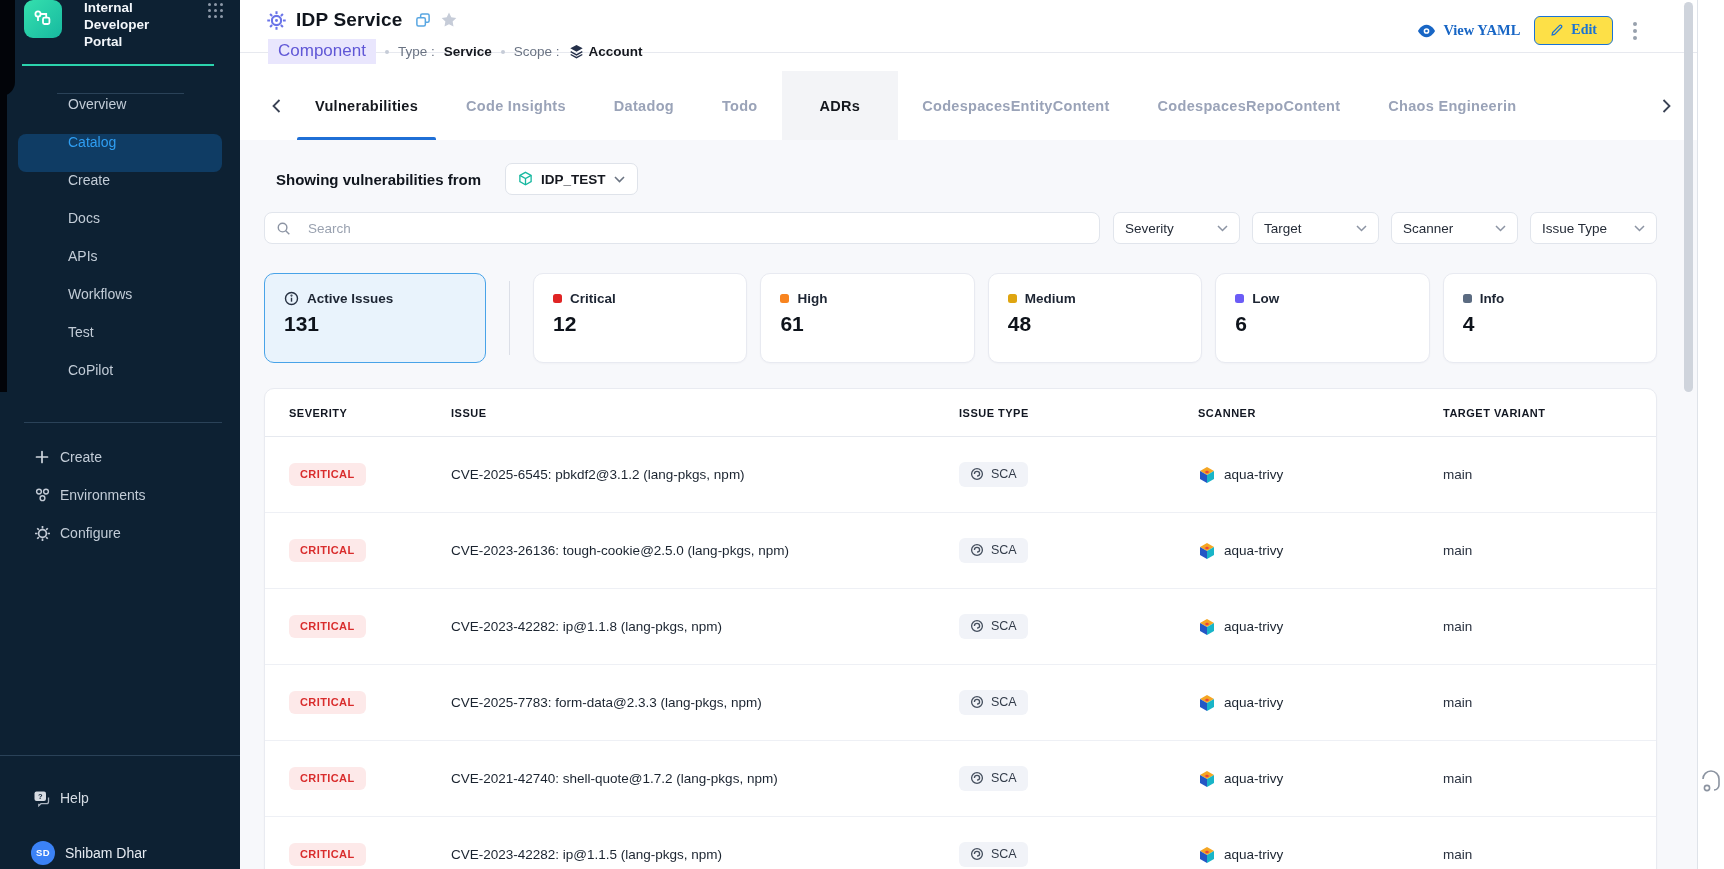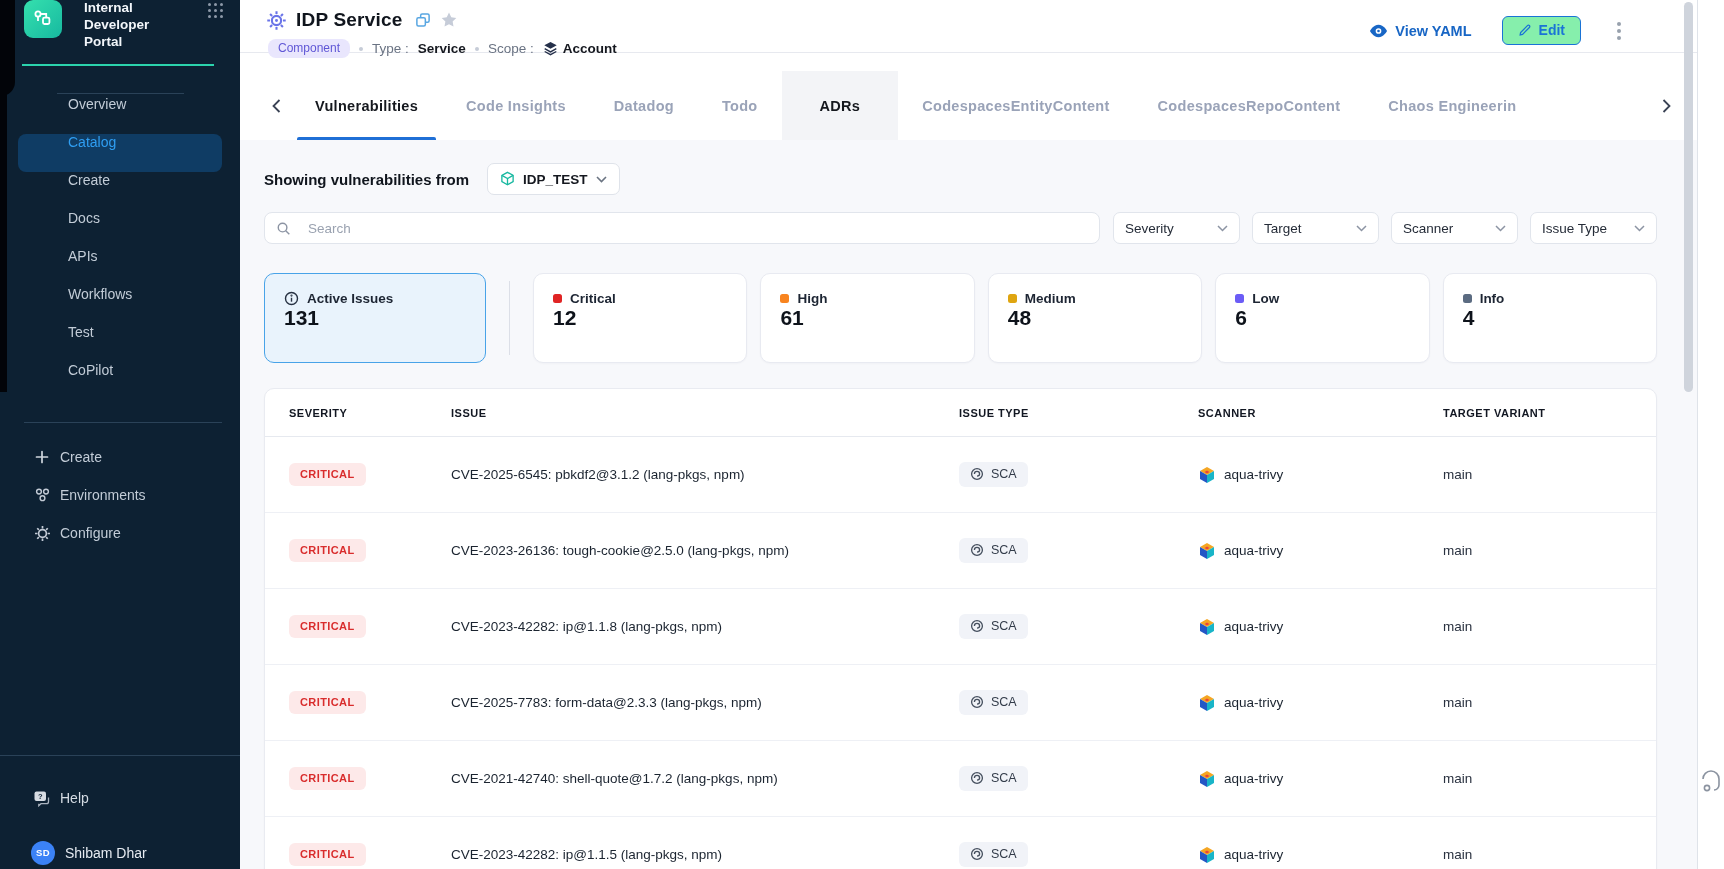--- a/index.html
+++ b/index.html
@@ -33,57 +33,57 @@
   .user-row { position:absolute; top:836px; left:0; right:0; height:33px; padding-left:31px; display:flex; align-items:center; gap:10px; cursor:pointer; }
   .avatar { width:24px; height:24px; border-radius:50%; background:#3b82f6; color:#fff; font-size:9.5px; font-weight:700; display:flex; align-items:center; justify-content:center; letter-spacing:.3px; }
   .user-name { color:#e6ebf1; font-size:14px; }
 
   
   .main-head { position:absolute; left:240px; top:0; width:1457px; height:53px; background:#fff; border-bottom:1px solid #e7e9ef; }
   .title-row { position:absolute; top:9px; left:26px; display:flex; align-items:center; gap:9px; }
   .page-title { font-size:19px; font-weight:700; color:#10151d; letter-spacing:.2px; }
   .icon-btn { cursor:pointer; display:flex; align-items:center; }
   .sub-row { position:absolute; top:39px; left:28px; display:flex; align-items:center; gap:9px; font-size:13.5px; color:#6a7383; }
-  .comp-badge { background:#e9e6fd; color:#6057d6; font-size:12px; font-weight:500; padding:2px 10px 3px; border-radius:8px; }
+  .comp-badge { background:#e9e6fd; color:#6057d6; font-size:17px; font-weight:500; padding:2px 10px 3px; border-radius:0; }
   .dot-sep { width:4px; height:4px; border-radius:50%; background:#c6ccd7; }
   .scope-wrap { display:flex; align-items:center; gap:5px; }
-  .head-actions { position:absolute; top:16px; right:70px; display:flex; align-items:center; gap:30px; }
+  .head-actions { position:absolute; top:16px; right:54px; display:flex; align-items:center; gap:14px;font-family:Liberation Serif, serif; }
   .view-yaml { display:flex; align-items:center; gap:7px; color:#1866c5; font-size:14.5px; font-weight:700; cursor:pointer; }
-  .edit-btn { display:flex; align-items:center; gap:7px; border:1.5px solid #1a73d6; color:#1a73d6; background:#86efac; font-size:14px; font-weight:600; border-radius:6px; padding:5px 15px 6px; cursor:pointer; font-family:inherit; }
+  .edit-btn { display:flex; align-items:center; gap:7px; border:1.5px solid #1a73d6; color:#1a73d6; background:#fde047; font-size:14px; font-weight:600; border-radius:6px; padding:5px 15px 6px; cursor:pointer; font-family:inherit; }
   .kebab { display:flex; flex-direction:column; gap:3px; padding:4px 6px; cursor:pointer; }
   .kebab i { width:4px; height:4px; border-radius:50%; background:#98a1ad; }
 
   
   .tabbar { position:absolute; left:240px; top:71px; width:1457px; height:69px; background:#fff; display:flex; align-items:stretch; overflow:hidden; }
   .tab-chev { align-self:center; padding:6px 10px; cursor:pointer; }
   .tabbar .tab-chev:first-child { margin-left:22px; }
   .tab { position:relative; display:flex; align-items:center; padding:0 24px; font-size:14.5px; font-weight:600; letter-spacing:.3px; color:#9aa3b8; white-space:nowrap; cursor:pointer; }
   .tab.active { color:#15181e; font-weight:700; }
   .tab.active::after { content:""; position:absolute; left:6px; right:6px; bottom:0; height:3px; background:#1f6fd6; border-radius:2px 2px 0 0; }
   .tab.hovered { background:#f3f4f7; color:#15181e; padding:0 38px; }
   .tab-chev.right { margin-left:auto; margin-right:16px; }
 
   
   .content { position:absolute; left:240px; top:140px; width:1457px; height:729px; background:#f7f8fb; }
-  .showing-row { position:absolute; top:23px; left:24px; display:flex; align-items:center; gap:18px; }
+  .showing-row { position:absolute; top:23px; left:36px; display:flex; align-items:center; gap:24px; }
   .showing-label { font-size:15px; font-weight:700; color:#10151d; }
   .proj-select { height:32px; background:#fff; border:1px solid #dfe3ea; border-radius:7px; display:flex; align-items:center; gap:8px; padding:0 12px; cursor:pointer; }
   .proj-select span { font-size:13.5px; font-weight:600; color:#15181f; }
 
   .filter-row { position:absolute; top:72px; left:24px; right:40px; display:flex; gap:12px; }
   .search-box { width:836px; height:32px; background:#fff; border:1px solid #e1e5ec; border-radius:8px; display:flex; align-items:center; gap:8px; padding:0 11px; margin-right:1px; }
   .search-box input { border:none; outline:none; background:transparent; flex:1; font-size:13.5px; font-family:inherit; color:#2a3240;margin-left:9px; }
   .search-box input::placeholder { color:#9aa2b0; }
   .filter-sel { flex:1; height:32px; background:#fff; border:1px solid #e1e5ec; border-radius:7px; display:flex; align-items:center; padding:0 11px; font-size:13.5px; font-weight:500; color:#252c38; cursor:pointer; }
   .filter-sel svg { margin-left:auto; }
 
   .stats-row { position:absolute; top:133px; left:24px; right:40px; height:90px; display:flex; align-items:stretch; }
   .active-card { width:222px; background:#e9f3fc; border:1.5px solid #48a3e8; border-radius:10px; padding:17px 19px 0; cursor:pointer; }
   .stat-head { display:flex; align-items:center; gap:8px; font-size:13.5px; font-weight:600; color:#1d2533; }
-  .stat-num { margin-top:0; font-size:21px; font-weight:700; color:#0e131b; }
+  .stat-num { margin-top:6px; font-size:21px; font-weight:700; color:#0e131b; }
   .v-div { width:1px; background:#dcdfe7; margin:8px 23px 8px 23px; }
   .sev-cards { flex:1; display:flex; gap:13px; }
   .sev-card { flex:1; background:#fff; border:1px solid #e8eaf1; border-radius:10px; padding:17px 19px 0; box-shadow:0 1px 2px rgba(20,30,60,.03); cursor:pointer; }
   .sev-dot { width:9px; height:9px; border-radius:2.5px; flex:0 0 auto; }
 
   
   .table-card { position:absolute; top:248px; left:24px; right:40px; height:520px; background:#fff; border:1px solid #e9ebf1; border-radius:10px; box-shadow:0 1px 2px rgba(20,30,60,.03); overflow:hidden; }
   .thead, .trow { display:grid; grid-template-columns:162px 508px 239px 245px 1fr; align-items:center; padding:0 24px; }
   .thead { height:48px; border-bottom:1px solid #e6e9ef; }
   .th { font-size:11px; font-weight:700; letter-spacing:.5px; color:#121722; }

